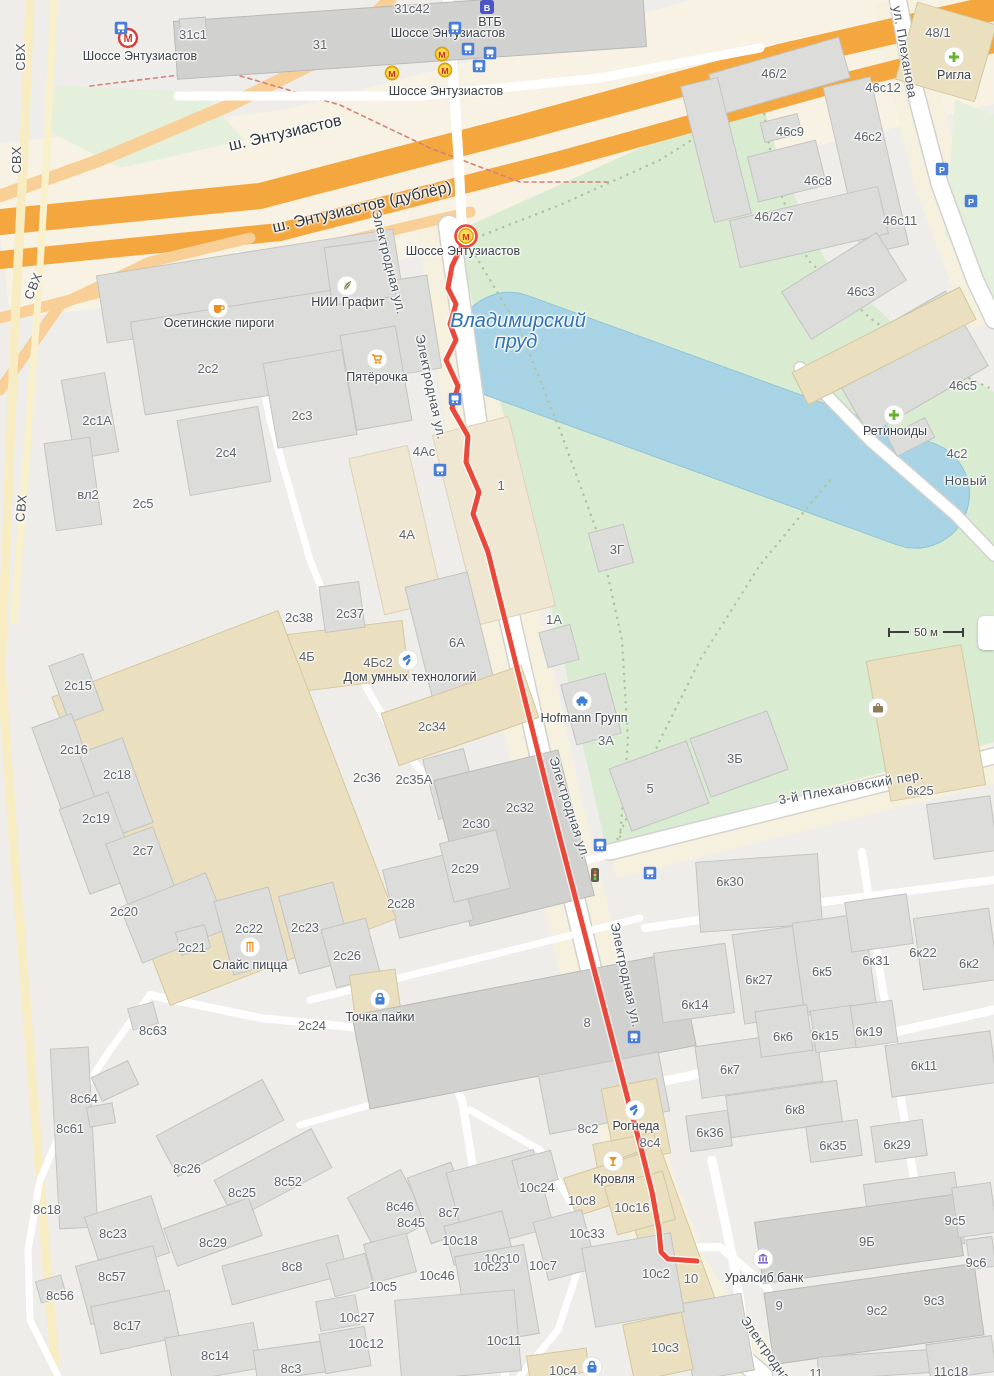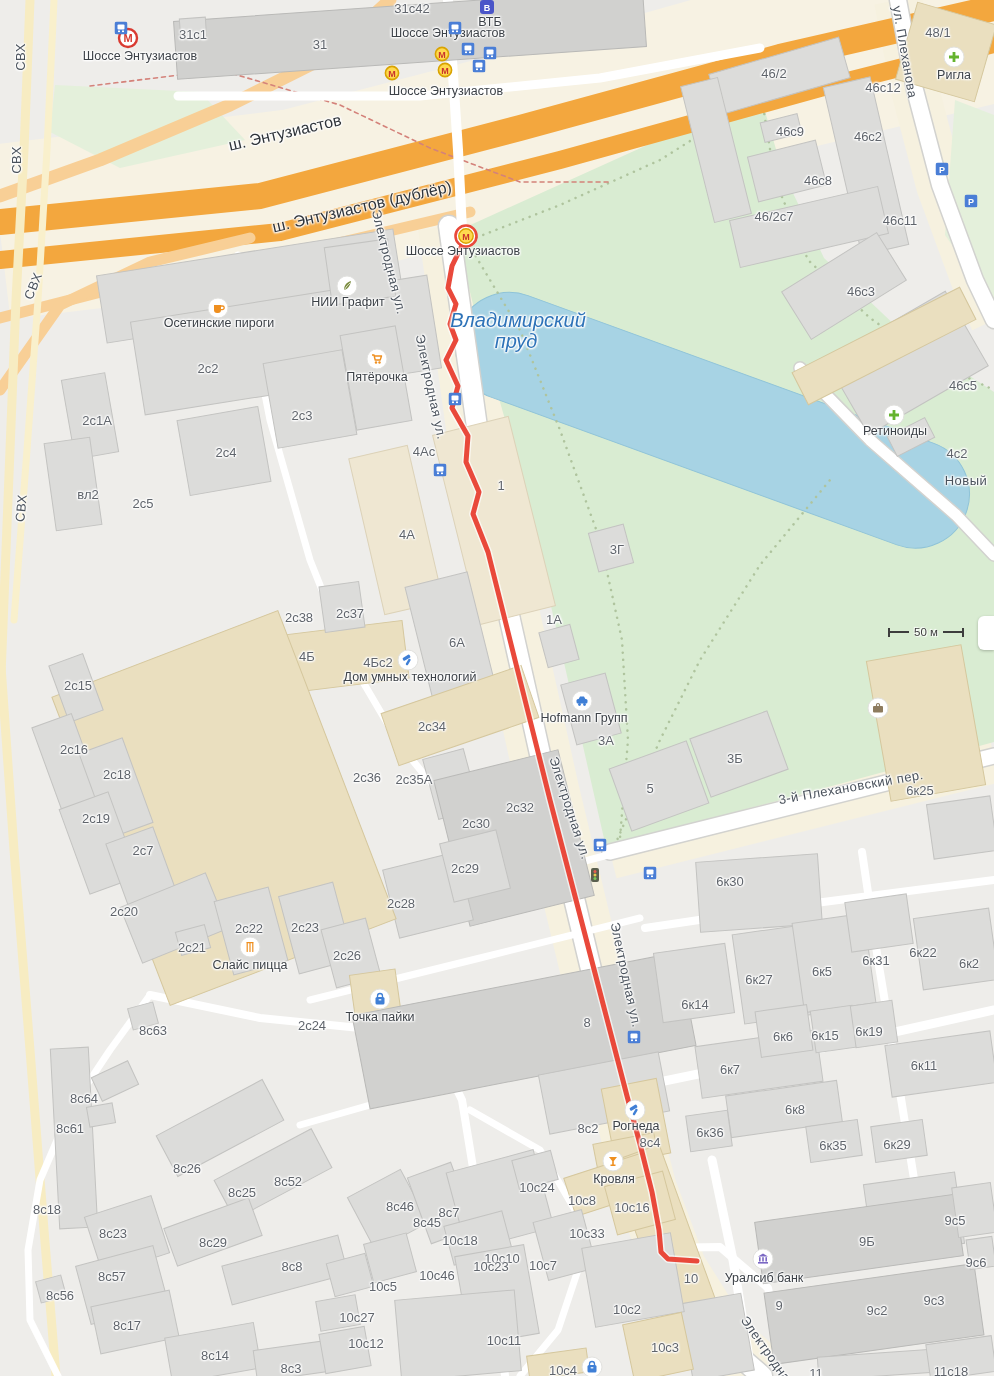--- a/index.html
+++ b/index.html
@@ -295,35 +295,35 @@
       <div class="lb bld" style="left: 710px; top: 1132px; transform: translate(-50%, -50%) rotate(0deg);">6к36</div>
       <div class="lb bld" style="left: 833px; top: 1145px; transform: translate(-50%, -50%) rotate(0deg);">6к35</div>
       <div class="lb bld" style="left: 897px; top: 1144px; transform: translate(-50%, -50%) rotate(0deg);">6к29</div>
       <div class="lb bld" style="left: 187px; top: 1168px; transform: translate(-50%, -50%) rotate(0deg);">8с26</div>
       <div class="lb bld" style="left: 288px; top: 1181px; transform: translate(-50%, -50%) rotate(0deg);">8с52</div>
       <div class="lb bld" style="left: 242px; top: 1192px; transform: translate(-50%, -50%) rotate(0deg);">8с25</div>
       <div class="lb bld" style="left: 537px; top: 1187px; transform: translate(-50%, -50%) rotate(0deg);">10с24</div>
       <div class="lb bld" style="left: 582px; top: 1200px; transform: translate(-50%, -50%) rotate(0deg);">10с8</div>
       <div class="lb bld" style="left: 632px; top: 1207px; transform: translate(-50%, -50%) rotate(0deg);">10с16</div>
       <div class="lb bld" style="left: 400px; top: 1206px; transform: translate(-50%, -50%) rotate(0deg);">8с46</div>
-      <div class="lb bld" style="left: 411px; top: 1222px; transform: translate(-50%, -50%) rotate(0deg); margin-left: 16px;">8с45</div>
+      <div class="lb bld" style="left: 411px; top: 1222px; transform: translate(-50%, -50%) rotate(0deg);">8с45</div>
       <div class="lb bld" style="left: 449px; top: 1212px; transform: translate(-50%, -50%) rotate(0deg);">8с7</div>
       <div class="lb bld" style="left: 502px; top: 1258px; transform: translate(-50%, -50%) rotate(0deg);">10с10</div>
       <div class="lb bld" style="left: 955px; top: 1220px; transform: translate(-50%, -50%) rotate(0deg);">9с5</div>
       <div class="lb bld" style="left: 113px; top: 1233px; transform: translate(-50%, -50%) rotate(0deg);">8с23</div>
       <div class="lb bld" style="left: 213px; top: 1242px; transform: translate(-50%, -50%) rotate(0deg);">8с29</div>
       <div class="lb bld" style="left: 587px; top: 1233px; transform: translate(-50%, -50%) rotate(0deg);">10с33</div>
       <div class="lb bld" style="left: 460px; top: 1240px; transform: translate(-50%, -50%) rotate(0deg);">10с18</div>
       <div class="lb bld" style="left: 847px; top: 1241px; transform: translate(-50%, -50%) rotate(0deg); padding-left: 40px;">9Б</div>
       <div class="lb bld" style="left: 292px; top: 1266px; transform: translate(-50%, -50%) rotate(0deg);">8с8</div>
       <div class="lb bld" style="left: 112px; top: 1276px; transform: translate(-50%, -50%) rotate(0deg);">8с57</div>
       <div class="lb bld" style="left: 491px; top: 1266px; transform: translate(-50%, -50%) rotate(0deg);">10с23</div>
       <div class="lb bld" style="left: 437px; top: 1275px; transform: translate(-50%, -50%) rotate(0deg);">10с46</div>
       <div class="lb bld" style="left: 543px; top: 1265px; transform: translate(-50%, -50%) rotate(0deg);">10с7</div>
-      <div class="lb bld" style="left: 627px; top: 1273px; transform: translate(-50%, -50%) rotate(0deg); margin-top: 36px;">10с2</div>
+      <div class="lb bld" style="left: 656px; top: 1273px; transform: translate(-50%, -50%) rotate(0deg);">10с2</div>
       <div class="lb bld" style="left: 383px; top: 1286px; transform: translate(-50%, -50%) rotate(0deg);">10с5</div>
       <div class="lb bld" style="left: 976px; top: 1262px; transform: translate(-50%, -50%) rotate(0deg);">9с6</div>
       <div class="lb bld" style="left: 691px; top: 1278px; transform: translate(-50%, -50%) rotate(0deg);">10</div>
       <div class="lb bld" style="left: 60px; top: 1295px; transform: translate(-50%, -50%) rotate(0deg);">8с56</div>
       <div class="lb bld" style="left: 779px; top: 1305px; transform: translate(-50%, -50%) rotate(0deg);">9</div>
       <div class="lb bld" style="left: 877px; top: 1310px; transform: translate(-50%, -50%) rotate(0deg);">9с2</div>
       <div class="lb bld" style="left: 934px; top: 1300px; transform: translate(-50%, -50%) rotate(0deg);">9с3</div>
       <div class="lb bld" style="left: 357px; top: 1317px; transform: translate(-50%, -50%) rotate(0deg);">10с27</div>
       <div class="lb bld" style="left: 127px; top: 1325px; transform: translate(-50%, -50%) rotate(0deg);">8с17</div>
       <div class="lb bld" style="left: 366px; top: 1343px; transform: translate(-50%, -50%) rotate(0deg);">10с12</div>

